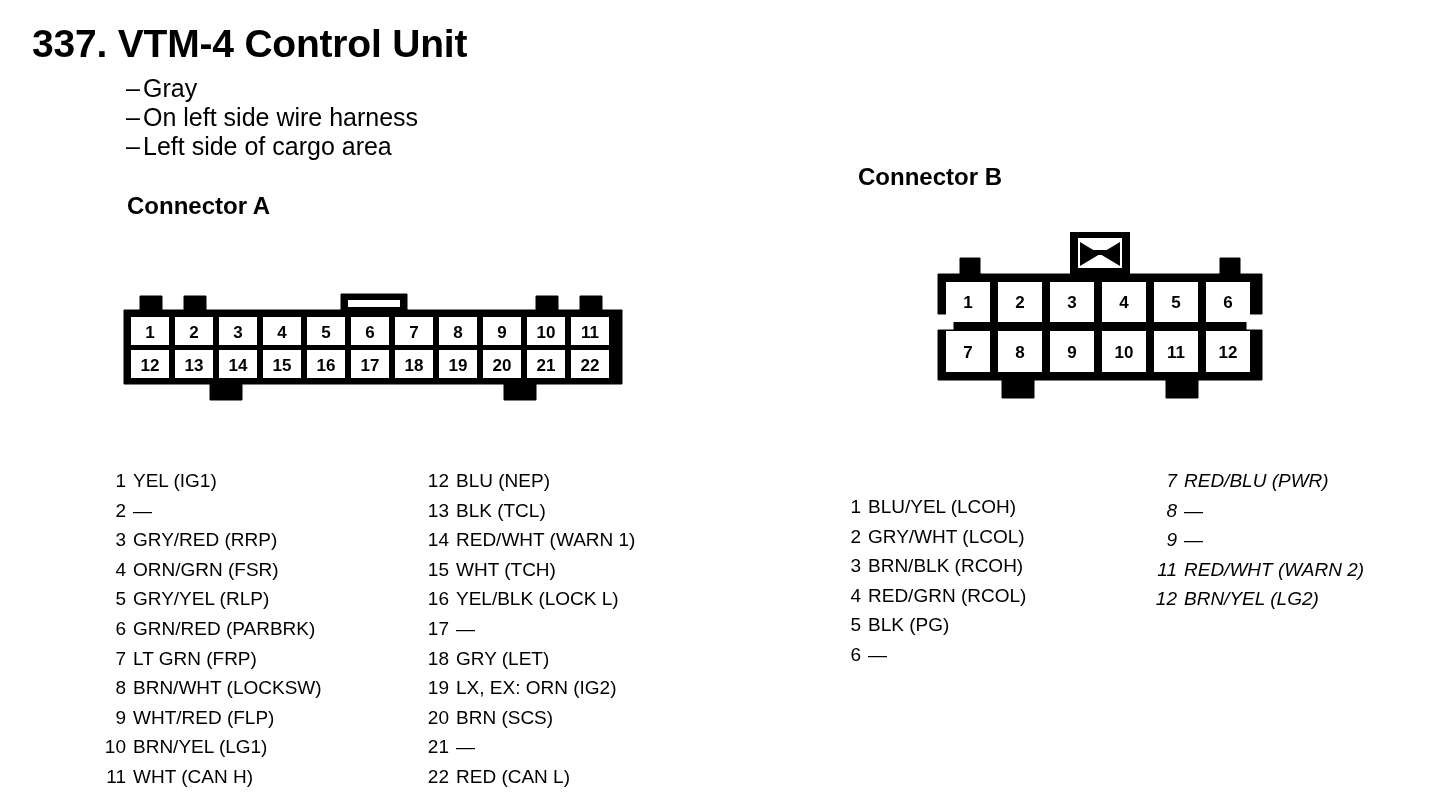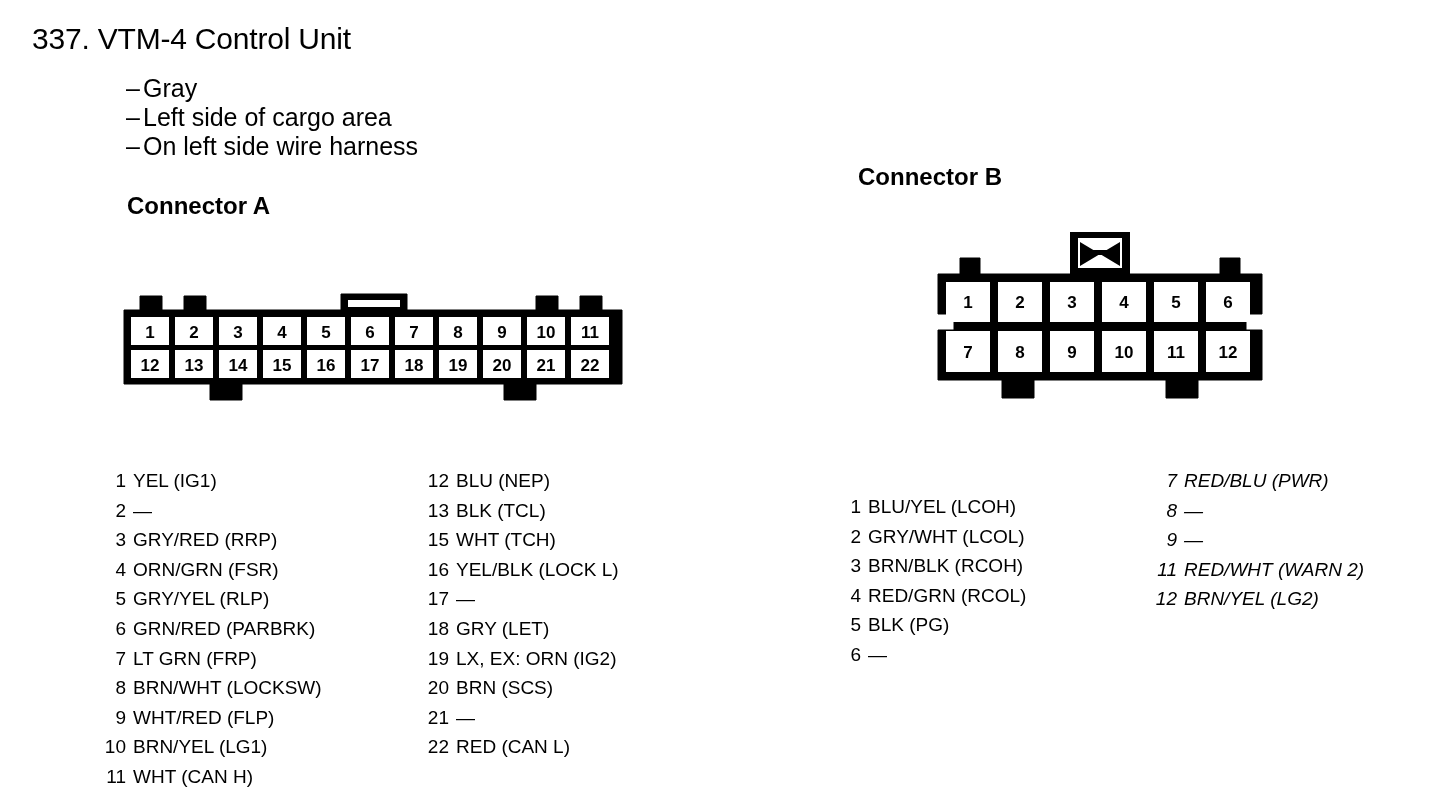--- a/index.html
+++ b/index.html
@@ -12,22 +12,22 @@
     position: relative;
     font-family: "Liberation Sans", sans-serif;
     color: #000000;
     overflow: hidden;
   }
 
   
   .page-title {
     position: absolute;
     left: 32px; top: 22px;
-    font-size: 30px;
-    font-weight: normal;
+    font-size: 39px;
+    font-weight: bold;
     letter-spacing: -0.2px;
     white-space: nowrap;
     text-align: center;
   }
   .notes {
     position: absolute;
     left: 126px; top: 74px;
     font-size: 25px;
     line-height: 29px;
   }
@@ -78,24 +78,24 @@
 </head>
 <body>
 
 <div class="page-title">337. VTM-4 Control Unit</div>
 
 <div class="notes">
   <div class="note-line">
     <span class="note-dash">–</span><span>Gray</span>
   </div>
   <div class="note-line">
+    <span class="note-dash">–</span><span>On left side wire harness</span>
+  </div>
+  <div class="note-line">
     <span class="note-dash">–</span><span>Left side of cargo area</span>
-  </div>
-  <div class="note-line">
-    <span class="note-dash">–</span><span>On left side wire harness</span>
   </div>
 </div>
 
 <div class="section-heading" id="heading-a">Connector A</div>
 <div class="section-heading" id="heading-b">Connector B</div>
 
 <svg class="connector-svg" id="connector-a-drawing" width="510" height="118" viewBox="0 0 510 118">
 
   <path d="
       M 6,22
@@ -237,20 +237,21 @@
     <span class="pin-row"><span class="pin-no">6</span><span class="pin-desc">GRN/RED (PARBRK)</span></span>
     <span class="pin-row"><span class="pin-no">7</span><span class="pin-desc">LT GRN (FRP)</span></span>
     <span class="pin-row"><span class="pin-no">8</span><span class="pin-desc">BRN/WHT (LOCKSW)</span></span>
     <span class="pin-row"><span class="pin-no">9</span><span class="pin-desc">WHT/RED (FLP)</span></span>
     <span class="pin-row"><span class="pin-no">10</span><span class="pin-desc">BRN/YEL (LG1)</span></span>
     <span class="pin-row"><span class="pin-no">11</span><span class="pin-desc">WHT (CAN H)</span></span>
   </div>
 <div class="pin-col" id="col-a2">
     <span class="pin-row"><span class="pin-no">12</span><span class="pin-desc">BLU (NEP)</span></span>
     <span class="pin-row"><span class="pin-no">13</span><span class="pin-desc">BLK (TCL)</span></span>
+    <span class="pin-row"><span class="pin-no">14</span><span class="pin-desc">RED/WHT (WARN 1)</span></span>
     <span class="pin-row"><span class="pin-no">15</span><span class="pin-desc">WHT (TCH)</span></span>
     <span class="pin-row"><span class="pin-no">16</span><span class="pin-desc">YEL/BLK (LOCK L)</span></span>
     <span class="pin-row"><span class="pin-no">17</span><span class="pin-desc">—</span></span>
     <span class="pin-row"><span class="pin-no">18</span><span class="pin-desc">GRY (LET)</span></span>
     <span class="pin-row"><span class="pin-no">19</span><span class="pin-desc">LX, EX: ORN (IG2)</span></span>
     <span class="pin-row"><span class="pin-no">20</span><span class="pin-desc">BRN (SCS)</span></span>
     <span class="pin-row"><span class="pin-no">21</span><span class="pin-desc">—</span></span>
     <span class="pin-row"><span class="pin-no">22</span><span class="pin-desc">RED (CAN L)</span></span>
   </div>
 <div class="pin-col" id="col-b1">

